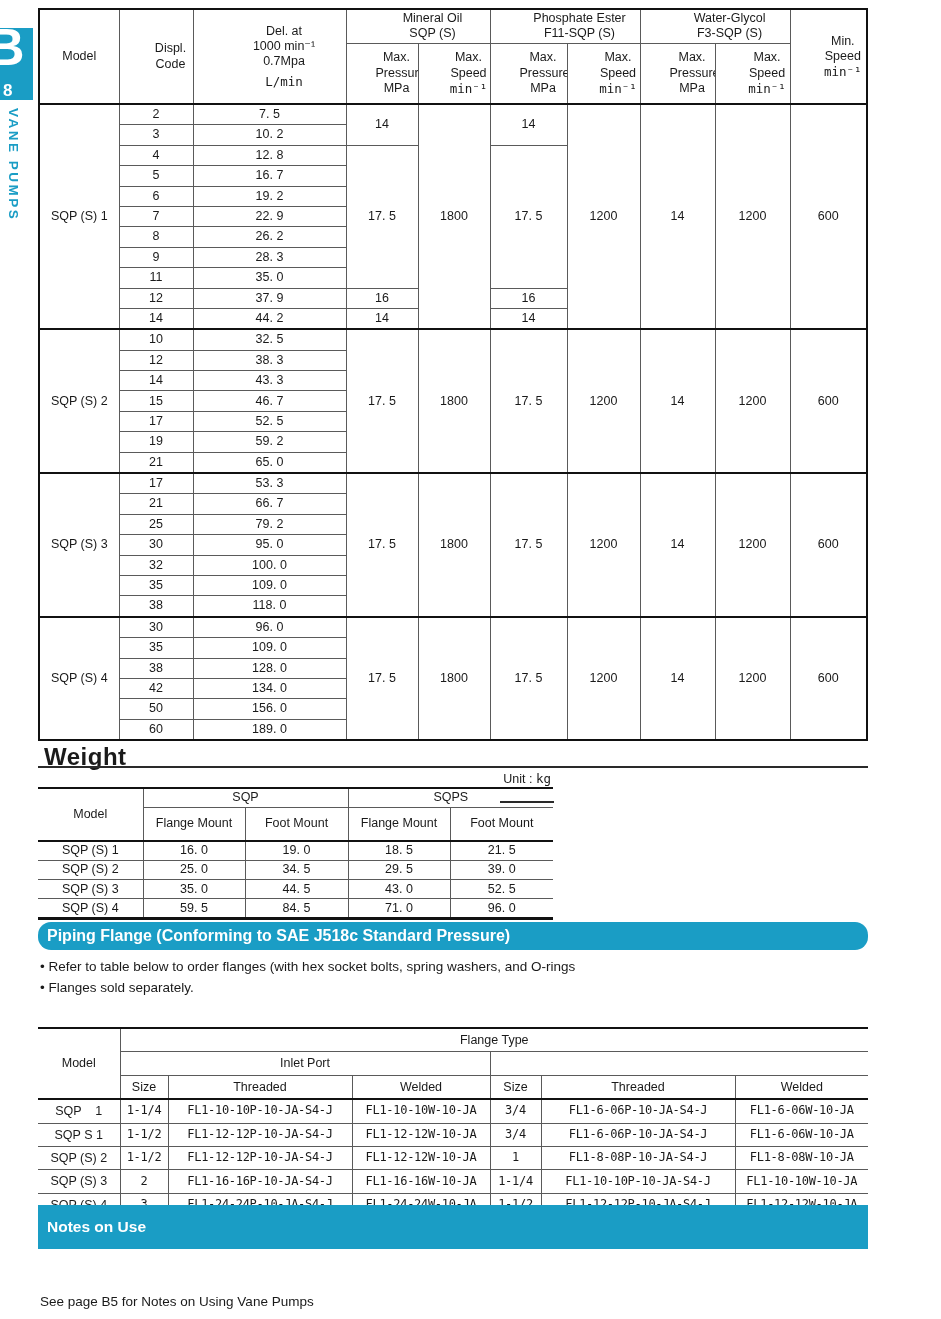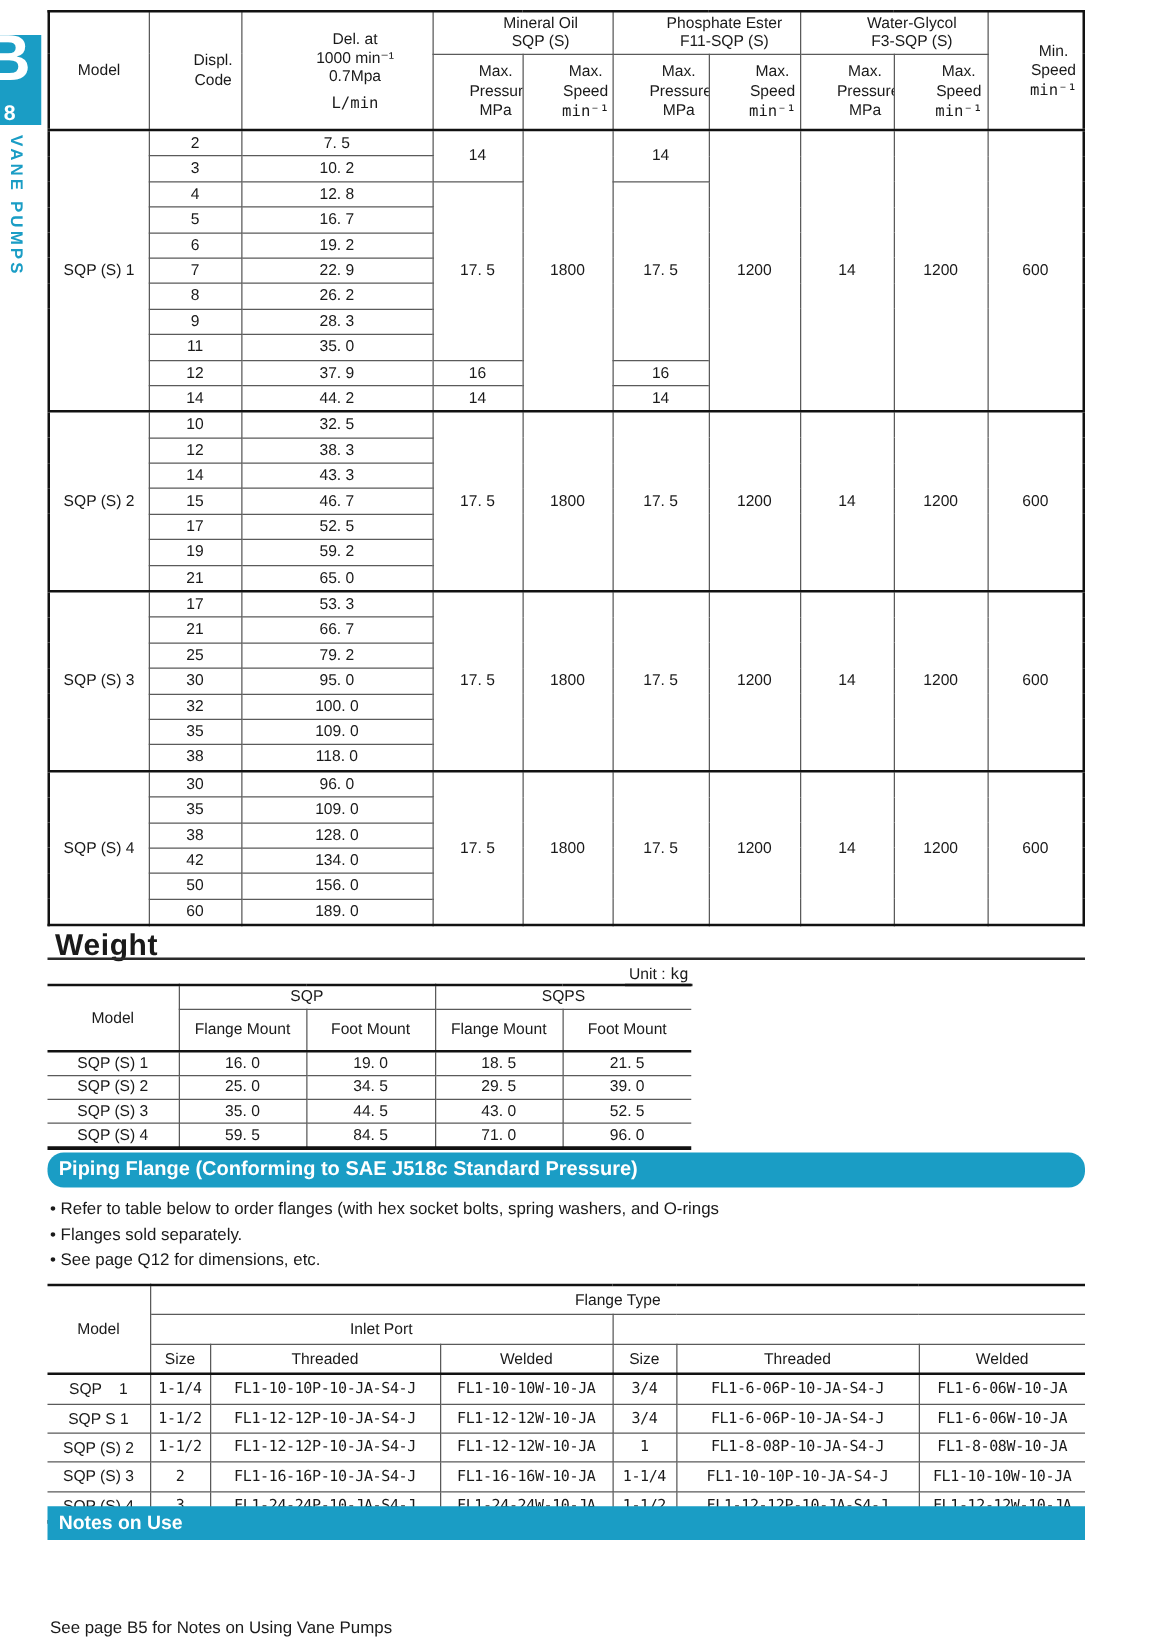--- a/index.html
+++ b/index.html
@@ -28,37 +28,37 @@
   .spec .h1{height:34px;}
   .spec .h2{height:61px;}
   .spec th span{display:block;margin-left:29px;}
   .spec .r{height:19.4px;}
   .spec .unit-gap{margin-top:5px;}
 
   
   .wtitle{position:absolute;left:44px;top:743px;font-size:24px;font-weight:bold;letter-spacing:.5px;}
   .wrule{position:absolute;left:38px;top:766px;width:830px;border-top:2px solid #2a2a2a;}
   .wunit{position:absolute;left:38px;top:771px;width:516px;text-align:right;font-size:12.5px;}
-  .wunit .u{border-bottom:2px solid #2a2a2a;padding:0 3px 1px 3px;display:inline-block;}
+  .wunit .u{border-bottom:2px solid #2a2a2a;padding:0 3px 15px 3px;display:inline-block;}
   .wtable{position:absolute;left:38px;top:787px;width:515px;
         border-top:2px solid #111;border-bottom:3px solid #111;}
   .wtable th,.wtable td{border:1px solid #5a5a5a;padding:0;text-align:center;vertical-align:middle;
         font-size:12.5px;font-weight:normal;line-height:1.2;}
   .wtable th:first-child,.wtable td:first-child{border-left:none;}
   .wtable th:last-child,.wtable td:last-child{border-right:none;}
   .wtable thead{border-bottom:2px solid #111;}
   .wtable .wh1{height:19px;}
   .wtable .wh2{height:34px;}
   .wtable tbody tr{height:19.3px;}
 
   
   .banner{position:absolute;left:38px;width:830px;background:#1A9DC5;color:#ffffff;font-weight:bold;
         box-sizing:border-box;padding-left:9px;display:flex;align-items:center;}
   #piping-banner{top:922px;height:28px;font-size:16px;border-radius:13px;}
-  #notes-banner{top:1205px;height:27px;font-size:15.5px;}
+  #notes-banner{top:1205px;height:44px;font-size:15.5px;}
   .bullets{position:absolute;left:40px;top:957px;font-size:13.5px;line-height:20.5px;}
   .bullet::before{content:"• ";}
   .notes-text{position:absolute;left:40px;top:1294px;font-size:13.5px;}
 
   
   .ftable{position:absolute;left:38px;top:1027px;width:830px;
         border-top:2px solid #111;border-bottom:3px solid #111;}
   .ftable th,.ftable td{border:1px solid #5a5a5a;padding:4px;text-align:center;vertical-align:middle;
         font-size:12.5px;font-weight:normal;line-height:1.15;overflow:hidden;}
   .ftable th:first-child,.ftable td:first-child{border-left:none;}
@@ -420,21 +420,20 @@
 
   </tbody>
 </table>
 
 <div class="banner" id="piping-banner">
   <span>Piping Flange (Conforming to SAE J518c Standard Pressure)</span>
 </div>
 <div class="bullets">
   <div class="bullet">Refer to table below to order flanges (with hex socket bolts, spring washers, and O-rings</div>
   <div class="bullet">Flanges sold separately.</div>
-  <div class="bullet">See page Q12 for dimensions, etc.</div>
 </div>
 
 <table class="ftable">
   <colgroup>
     <col style="width:82px">
       <col style="width:48px">
       <col style="width:184px">
       <col style="width:138px">
     <col style="width:51px">
       <col style="width:194px">

